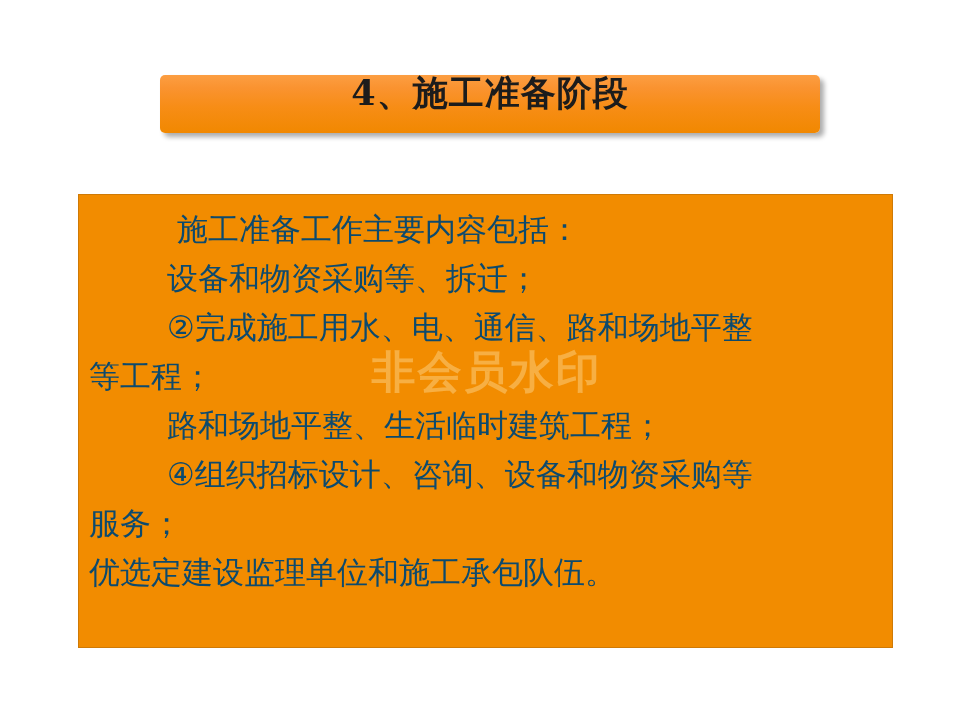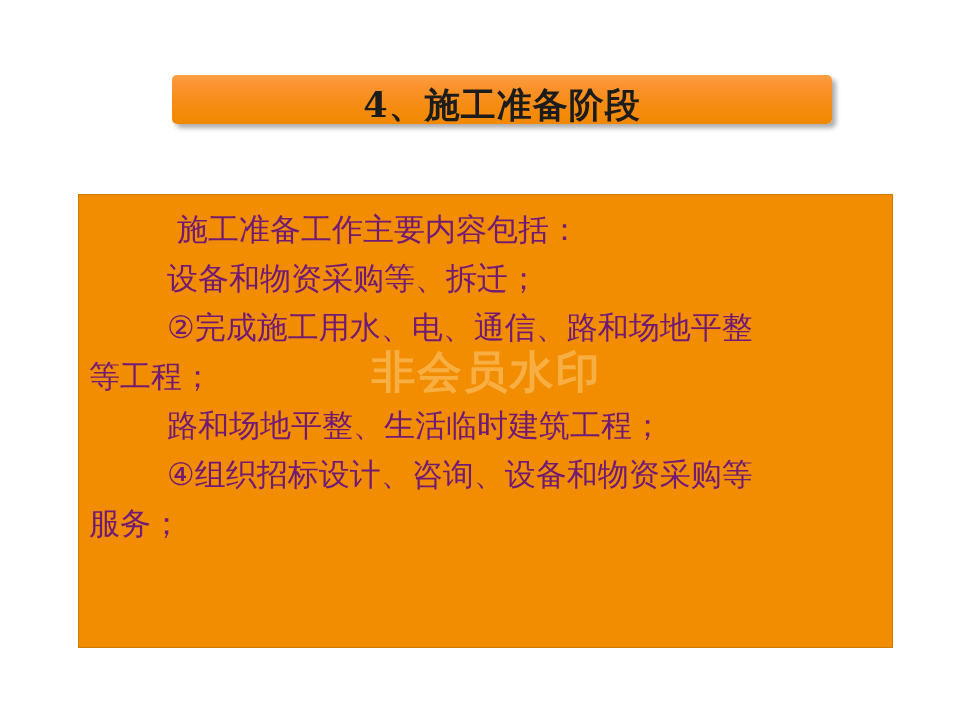--- a/index.html
+++ b/index.html
@@ -23,32 +23,31 @@
     height: 720px;
     background: #ffffff;
   }
 
   
   #title-banner {
     position: absolute;
     left: 160px;
     top: 75px;
     width: 660px;
-    height: 49px;
+    height: 58px;
     border-radius: 5px;
     background: linear-gradient(to bottom,
                 #fc9e42 0%,
                 #fa9330 22%,
                 #f78d16 55%,
                 #f18800 100%);
     box-shadow: 4px 4px 5px rgba(0,0,0,0.33);
     display: flex;
-    align-items: flex-end;
+    align-items: flex-start;
     justify-content: center;
-    margin-left: 12px;
   }
   #title-text {
     font-family: "DejaVu Serif", "Liberation Serif", serif;
     font-weight: bold;
     font-size: 35px;
     line-height: 1;
     color: #1c1c1c;
     letter-spacing: 1px;
     white-space: nowrap;
     padding-bottom: 2px;
@@ -87,21 +86,21 @@
     position: absolute;
     left: 0;
     top: 10px;
     width: 815px;
     padding: 0 6px 0 10px;
     box-sizing: border-box;
     font-family: "DejaVu Sans", "Liberation Sans", sans-serif;
     font-size: 31px;
     font-weight: normal;
     line-height: 49px;
-    color: #701a75;
+    color: #0c4a6e;
     white-space: nowrap;
   }
   .bodyline {
     display: block;
     height: 49px;
   }
   .indent {
     padding-left: 78px;
   }
   .indent-sm {
@@ -132,19 +131,20 @@
     <div id="watermark">非会员水印</div>
 
     <div id="body-text">
       <span class="bodyline indent-sm">施工准备工作主要内容包括：</span>
       <span class="bodyline indent">设备和物资采购等、拆迁；</span>
       <span class="bodyline indent">②完成施工用水、电、通信、路和场地平整</span>
       <span class="bodyline">等工程；</span>
       <span class="bodyline indent">路和场地平整、生活临时建筑工程；</span>
       <span class="bodyline indent">④组织招标设计、咨询、设备和物资采购等</span>
       <span class="bodyline">服务；</span>
+      <span class="bodyline">优选定建设监理单位和施工承包队伍。</span>
     </div>
 
   </div>
 
   <div id="bottom-edge"></div>
 
 </div>
 
 </body></html>

